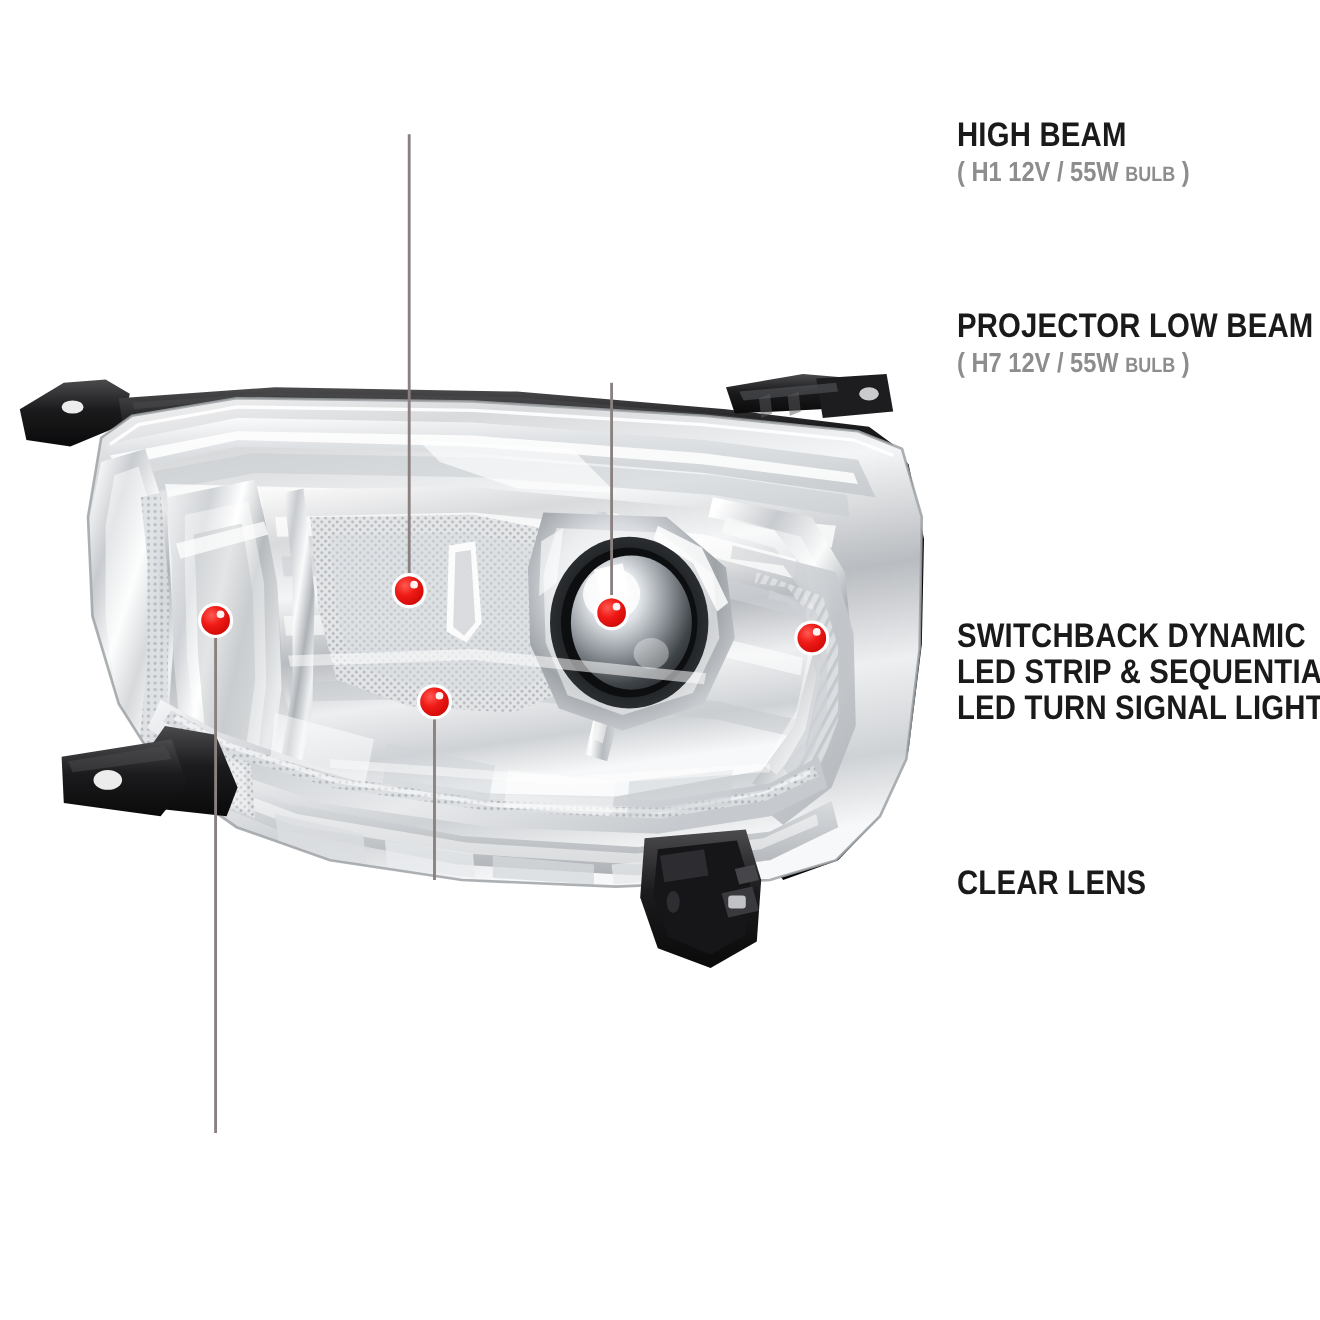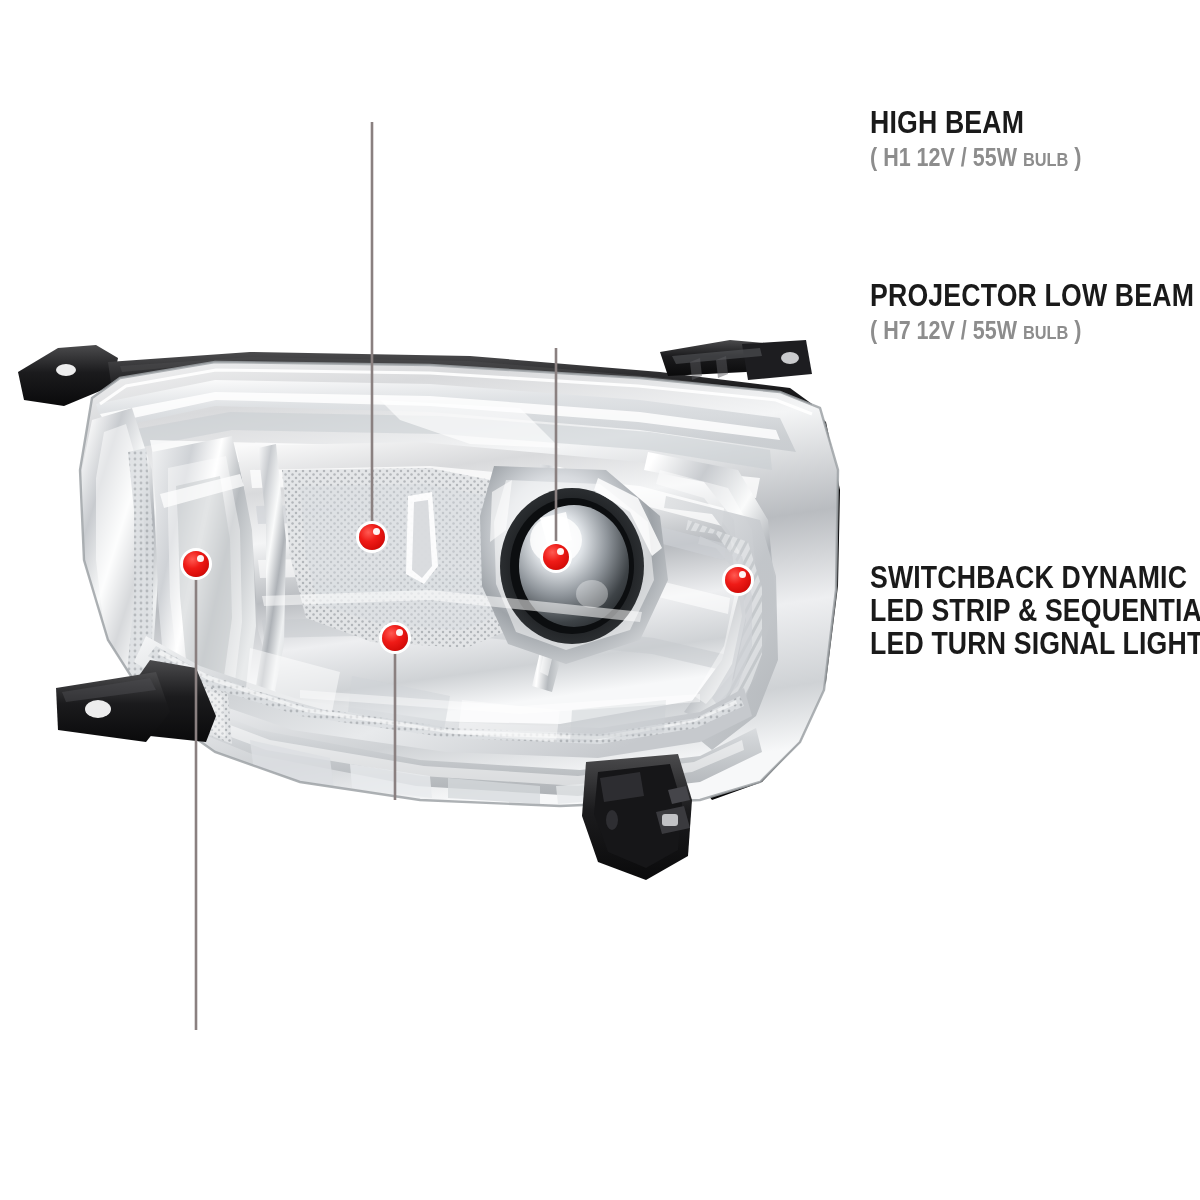--- a/index.html
+++ b/index.html
@@ -396,15 +396,18 @@
   </div>
 
   <div class="label" style="left:870px;top:561px;">
     <div class="ttl">
       <span class="ln">SWITCHBACK DYNAMIC</span>
       <span class="ln">LED STRIP &amp; SEQUENTIAL</span>
       <span class="ln">LED TURN SIGNAL LIGHT</span>
     </div>
   </div>
 
+  <div class="label" style="left:870px;top:786px;">
+    <div class="ttl">CLEAR LENS</div>
+  </div>
 
 
 </div>
 
 </body></html>

